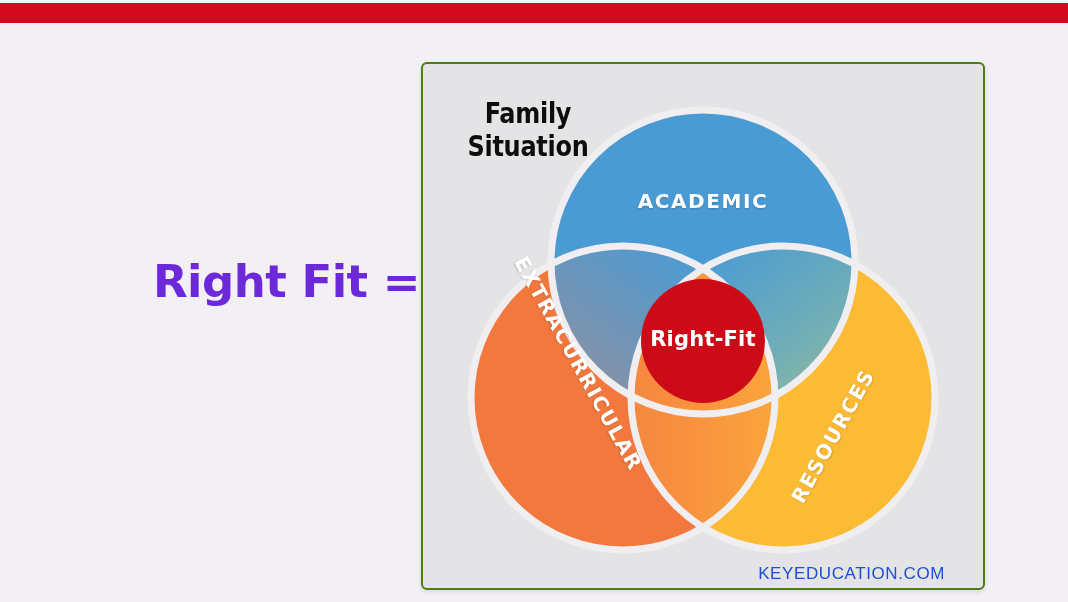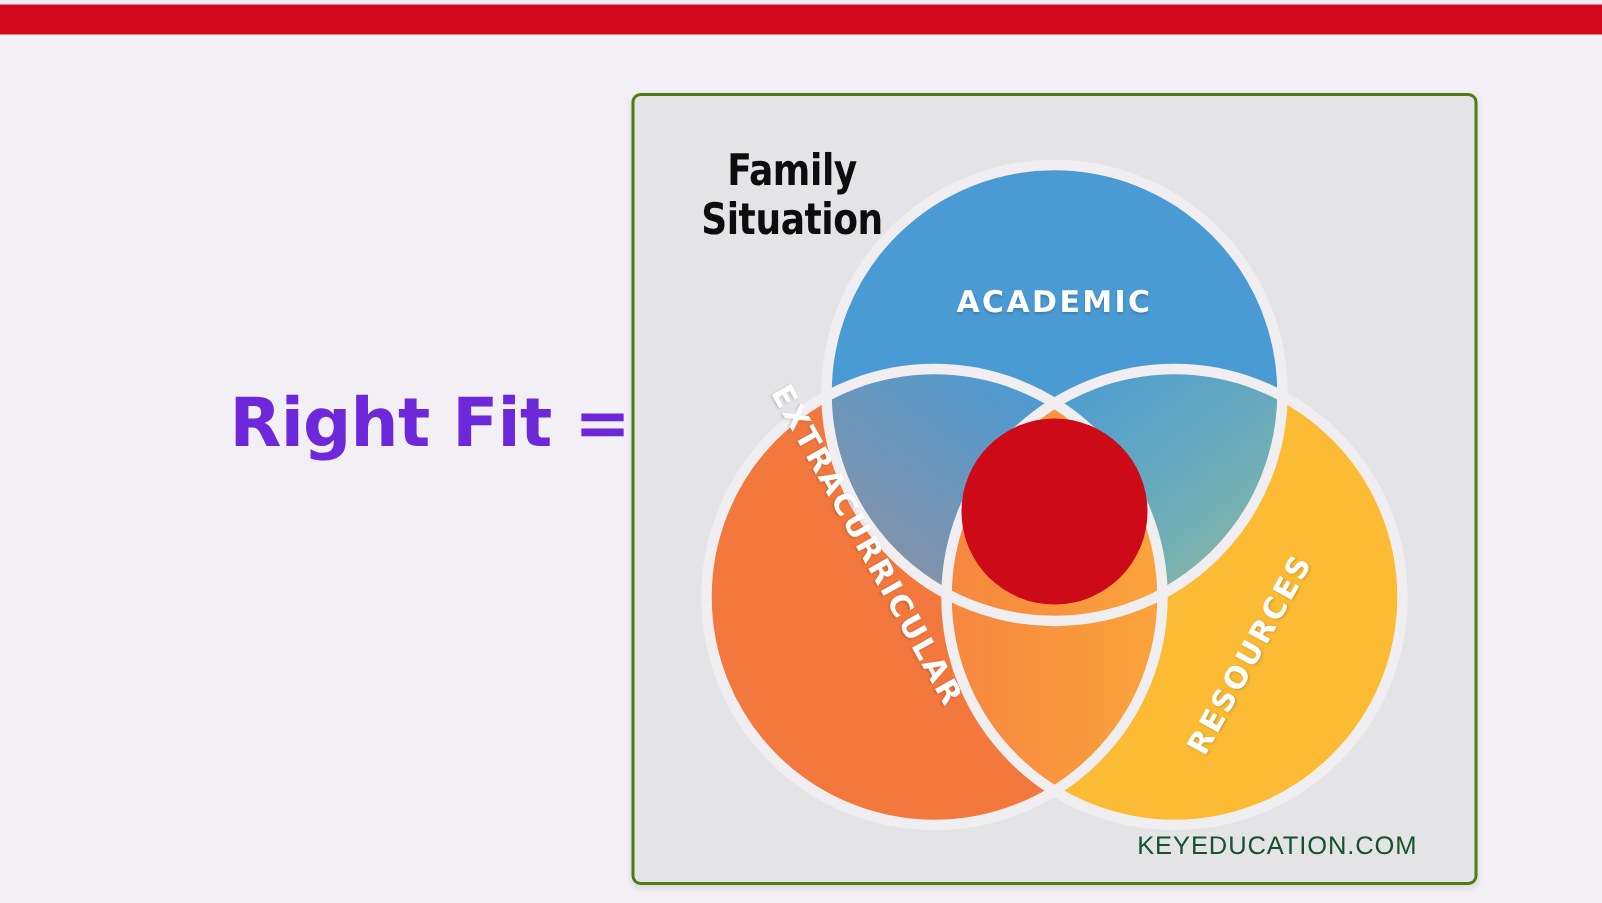--- a/index.html
+++ b/index.html
@@ -120,22 +120,22 @@
     text-align: center;
     font-size: 21px;
     letter-spacing: 0.2px;
     text-shadow: none;
   }
 
   
   #card-footer {
     position: absolute;
     right: 38px;
-    bottom: 14px;
-    color: #14532d;
+    bottom: 4px;
+    color: #1d4ed8;
     font-family: "Liberation Sans", sans-serif;
     font-size: 17px;
     letter-spacing: 0.6px;
   }
 </style>
 </head>
 <body>
 
 <div id="top-bar"></div>
 
@@ -208,16 +208,17 @@
       <circle cx="280" cy="277" r="62" fill="#cc0a18"></circle>
     </svg>
   </div>
 
   <div class="venn-label" id="label-academic">ACADEMIC</div>
 
   <div class="venn-label" id="label-extracurricular">EXTRACURRICULAR</div>
 
   <div class="venn-label" id="label-resources">RESOURCES</div>
 
+  <div class="venn-label" id="label-rightfit">Right-Fit</div>
 
   <div id="card-footer">KEYEDUCATION.COM</div>
 
 </div>
 
 </body></html>

